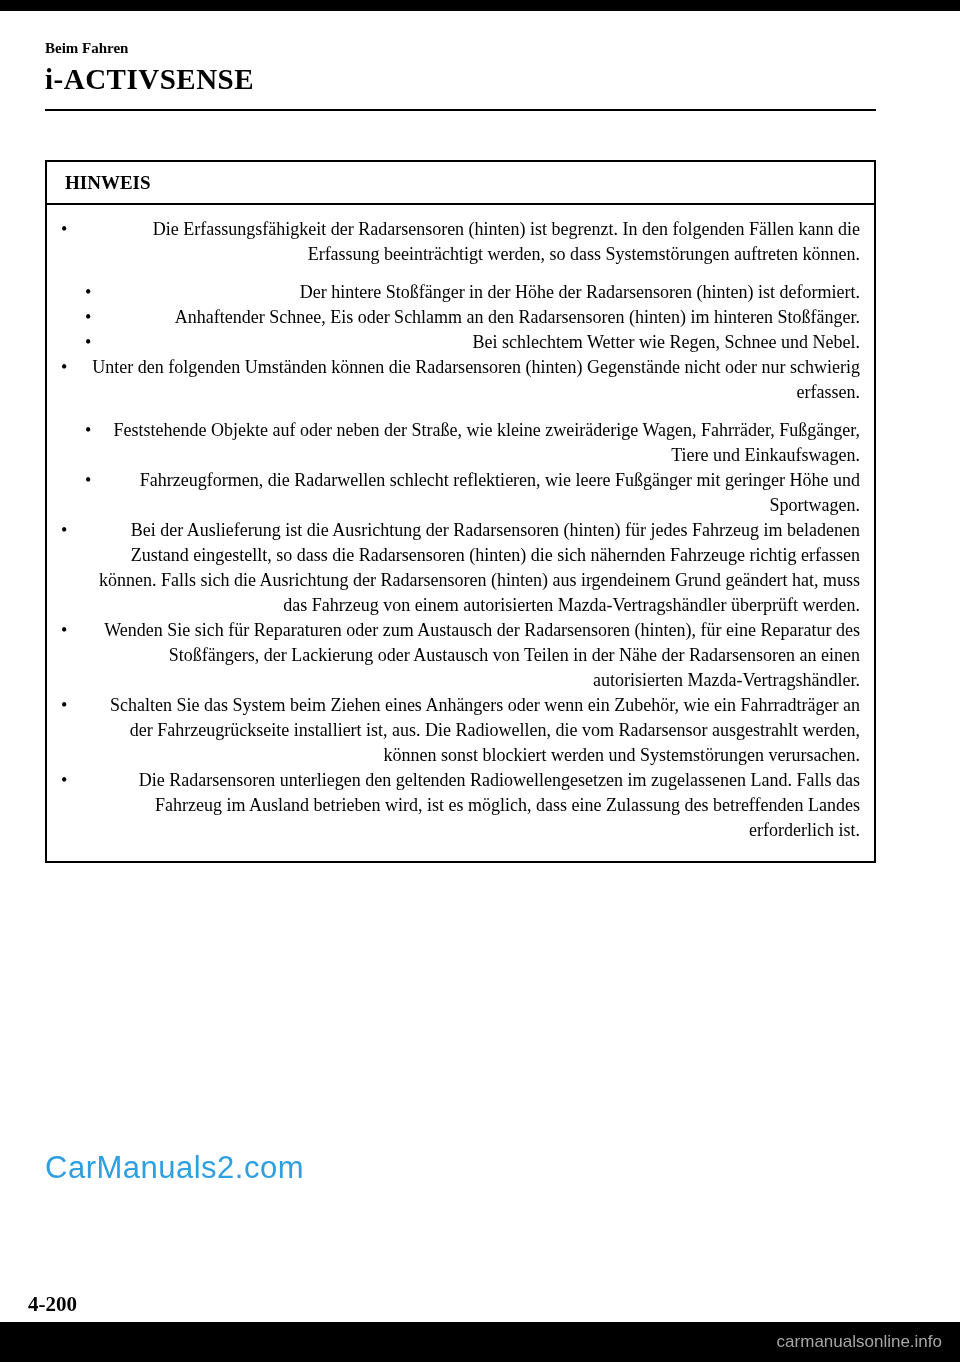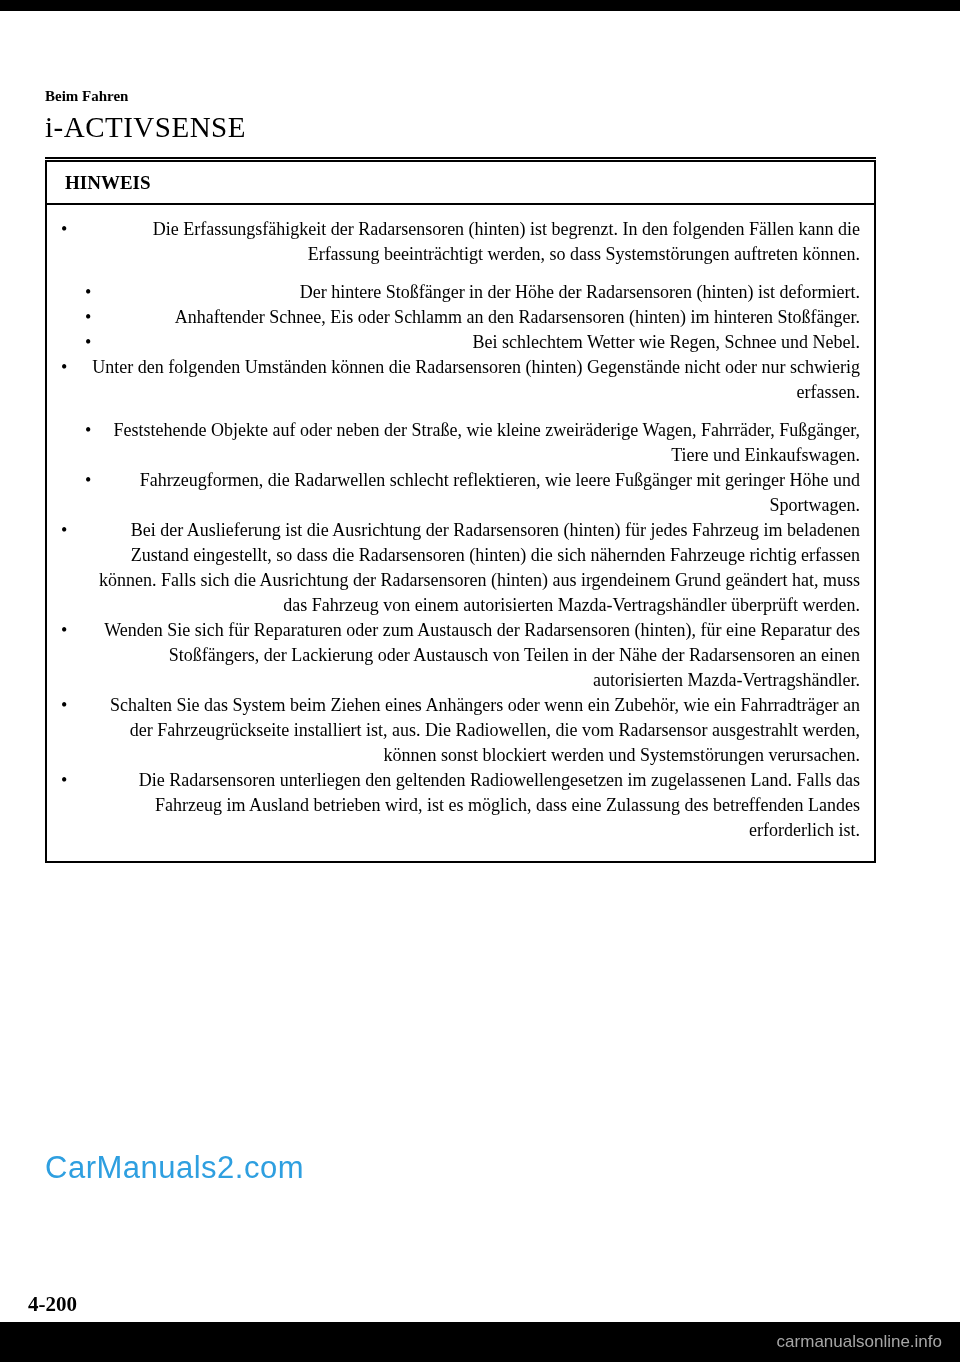--- a/index.html
+++ b/index.html
@@ -15,28 +15,28 @@
     background:var(--paper);
     position:relative;
     font-family:"Liberation Serif",serif;
     color:var(--ink);
     overflow:hidden;
   }
   .top-strip{
     position:absolute;top:0;left:0;width:960px;height:11px;background:#000;
   }
   .page-header{
-    position:absolute;top:40px;left:45px;width:831px;margin-top:48px;
+    position:absolute;top:40px;left:45px;width:831px;
   }
   .breadcrumb{
     font-weight:bold;font-size:15px;
   }
   .page-title{
     margin:6px 0 0 0;
-    font-size:29px;font-weight:normal;letter-spacing:.5px;
+    font-size:29px;font-weight:bold;letter-spacing:.5px;
   }
   .header-rule{
     margin-top:13px;
     border-top:2.5px solid #000;
     height:0;
   }
   .note-box{
     position:absolute;top:160px;left:45px;width:831px;
     border:2px solid #000;
     box-sizing:border-box;

